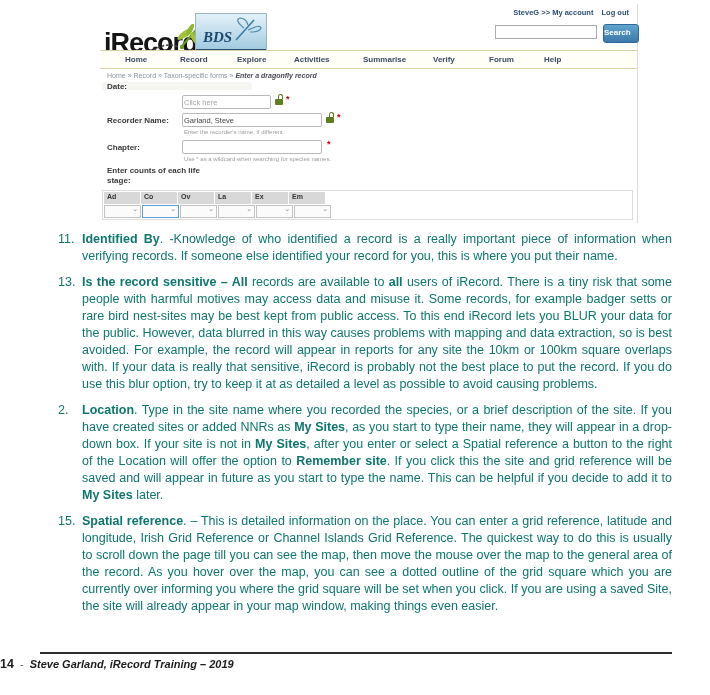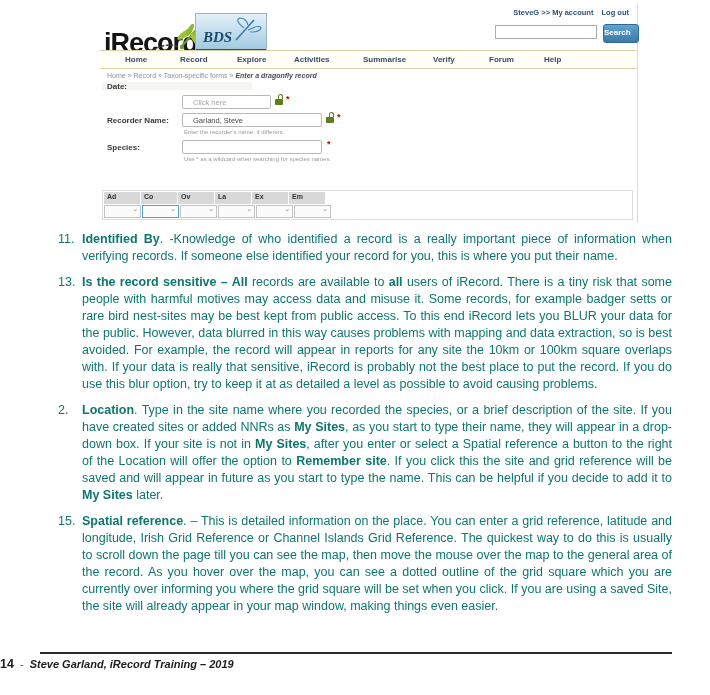--- a/index.html
+++ b/index.html
@@ -32,21 +32,21 @@
               line-height:16px;}
   .nav{position:absolute;left:0;right:0;top:46px;height:17px;background:#fffef7;
        border-top:1px solid #d9d3a7;border-bottom:1px solid #d9d3a7;}
   .nav span{position:absolute;top:4px;font-size:8px;font-weight:bold;color:#3c4a66;}
   .crumb{position:absolute;left:7px;top:68px;font-size:7px;color:#8a93a5;}
   .crumb .cur{color:#4a4a55;font-style:italic;font-weight:bold;}
   .ghost-tab{position:absolute;left:2px;top:78px;width:150px;height:8px;background:#f5f5f2;
              border-radius:3px 3px 0 0;}
   .flabel{position:absolute;left:7px;font-size:8px;font-weight:bold;color:#3a3a3a;}
   .finput{position:absolute;height:14px;border:1px solid #b9b9b9;border-radius:2px;
-          background:#fff;font-size:7.5px;color:#444;padding:0 10px;box-sizing:border-box;
+          background:#fff;font-size:7.5px;color:#444;padding:0 1px;box-sizing:border-box;
           font-family:inherit;}
   .finput::placeholder{color:#a7a7a7;}
   .fhelp{position:absolute;font-size:6px;color:#9c9c9c;}
   .req{position:absolute;font-size:9px;font-weight:bold;color:#c00000;}
   .lock{position:absolute;width:8px;height:6px;background:#5f7d1f;border-radius:1px;}
   .lock::before{content:"";position:absolute;left:3px;top:-5px;width:5px;height:5px;
                 border:1.5px solid #5f7d1f;border-bottom:none;border-radius:4px 4px 0 0;
                 box-sizing:border-box;}
   .ctable{position:absolute;left:2px;top:186px;width:531px;height:30px;border:1px solid #ddd;
           background:#fff;box-sizing:border-box;}
@@ -136,25 +136,26 @@
     <input class="finput" style="left: 82px; top: 91px; width: 89px;" placeholder="Click here">
     <span class="lock" style="left:175px;top:95px"></span>
     <span class="req" style="left:186px;top:90px">*</span>
 
     <span class="flabel" style="top:112px">Recorder Name:</span>
     <input class="finput" style="left: 82px; top: 109px; width: 140px;" value="Garland, Steve">
     <span class="lock" style="left:226px;top:113px"></span>
     <span class="req" style="left:237px;top:108px">*</span>
     <span class="fhelp" style="left:84px;top:125px">Enter the recorder's name, if different.</span>
 
-    <span class="flabel" style="top:139px">Species:</span>
+    <span class="flabel" style="top:139px">Chapter:</span>
     <input class="finput" style="left: 82px; top: 136px; width: 140px;">
     <span class="req" style="left:227px;top:135px">*</span>
     <span class="fhelp" style="left:84px;top:152px">Use * as a wildcard when searching for species names.</span>
 
+    <span class="flabel" style="top:162px;width:110px;line-height:10px">Enter counts of each life stage:</span>
 
     <div class="ctable">
       <div class="chead">
         <span>Ad</span>
         <span>Co</span>
         <span>Ov</span>
         <span>La</span>
         <span>Ex</span>
         <span>Em</span>
       </div>

